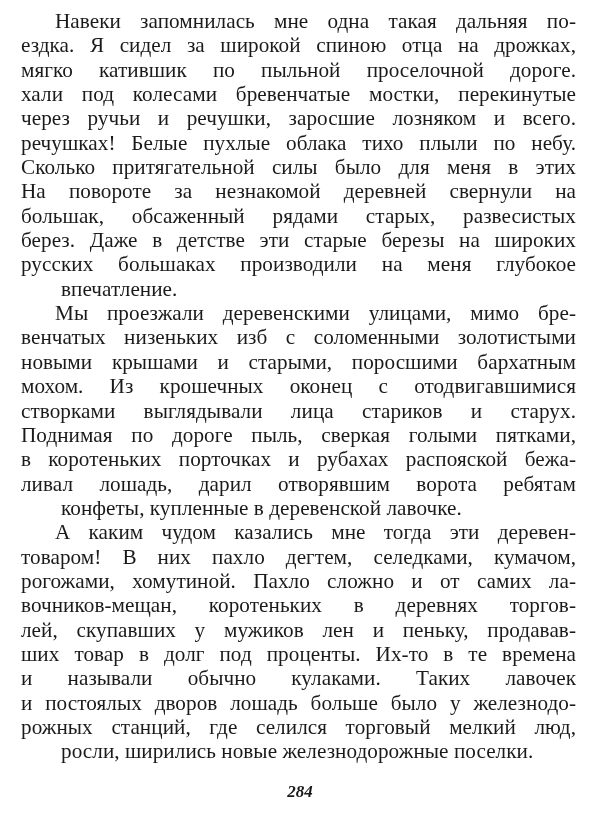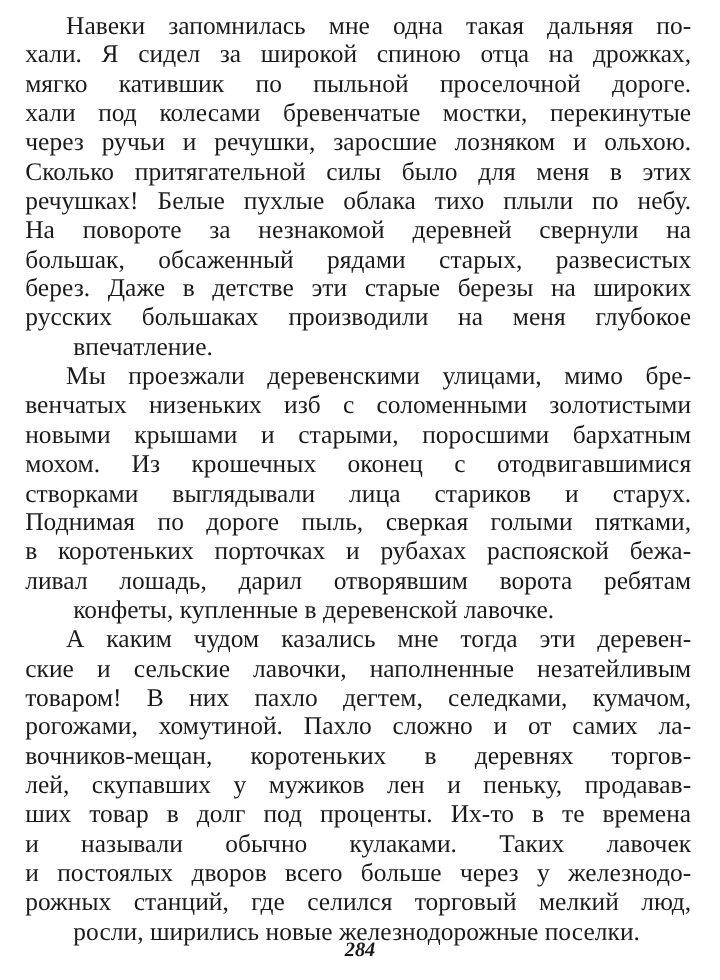--- a/index.html
+++ b/index.html
@@ -49,51 +49,50 @@
       font-style: italic;
       color: #1a1a1a;
     }
   </style>
 </head>
 <body>
 
 <div class="page" id="page">
     <div>
       <span class="line indent">Навеки запомнилась мне одна такая дальняя по-</span>
-      <span class="line">хали. Я сидел за широкой спиною отца на дрожках,</span>
+      <span class="line">ездка. Я сидел за широкой спиною отца на дрожках,</span>
       <span class="line">мягко катившик по пыльной проселочной дороге.</span>
       <span class="line">хали под колесами бревенчатые мостки, перекинутые</span>
-      <span class="line">через ручьи и речушки, заросшие лозняком и ольхою.</span>
+      <span class="line">через ручьи и речушки, заросшие лозняком и всего.</span>
+      <span class="line">речушках! Белые пухлые облака тихо плыли по небу.</span>
       <span class="line">Сколько притягательной силы было для меня в этих</span>
-      <span class="line">речушках! Белые пухлые облака тихо плыли по небу.</span>
       <span class="line">На повороте за незнакомой деревней свернули на</span>
       <span class="line">большак, обсаженный рядами старых, развесистых</span>
       <span class="line">берез. Даже в детстве эти старые березы на широких</span>
       <span class="line">русских большаках производили на меня глубокое</span>
       <span class="line last">впечатление.</span>
     </div>
     <div>
       <span class="line indent">Мы проезжали деревенскими улицами, мимо бре-</span>
       <span class="line">венчатых низеньких изб с соломенными золотистыми</span>
       <span class="line">новыми крышами и старыми, поросшими бархатным</span>
       <span class="line">мохом. Из крошечных оконец с отодвигавшимися</span>
       <span class="line">створками выглядывали лица стариков и старух.</span>
       <span class="line">Поднимая по дороге пыль, сверкая голыми пятками,</span>
       <span class="line">в коротеньких порточках и рубахах распояской бежа-</span>
       <span class="line">ливал лошадь, дарил отворявшим ворота ребятам</span>
       <span class="line last">конфеты, купленные в деревенской лавочке.</span>
     </div>
     <div>
       <span class="line indent">А каким чудом казались мне тогда эти деревен-</span>
-      <span class="line">ские и сельские лавочки, наполненные незатейливым</span>
       <span class="line">товаром! В них пахло дегтем, селедками, кумачом,</span>
       <span class="line">рогожами, хомутиной. Пахло сложно и от самих ла-</span>
       <span class="line">вочников-мещан, коротеньких в деревнях торгов-</span>
       <span class="line">лей, скупавших у мужиков лен и пеньку, продавав-</span>
       <span class="line">ших товар в долг под проценты. Их-то в те времена</span>
       <span class="line">и называли обычно кулаками. Таких лавочек</span>
-      <span class="line">и постоялых дворов всего больше через у железнодо-</span>
+      <span class="line">и постоялых дворов лошадь больше было у железнодо-</span>
       <span class="line">рожных станций, где селился торговый мелкий люд,</span>
       <span class="line last">росли, ширились новые железнодорожные поселки.</span>
     </div>
   </div>
 
 <div class="page-number">284</div>
 
 </body></html>

